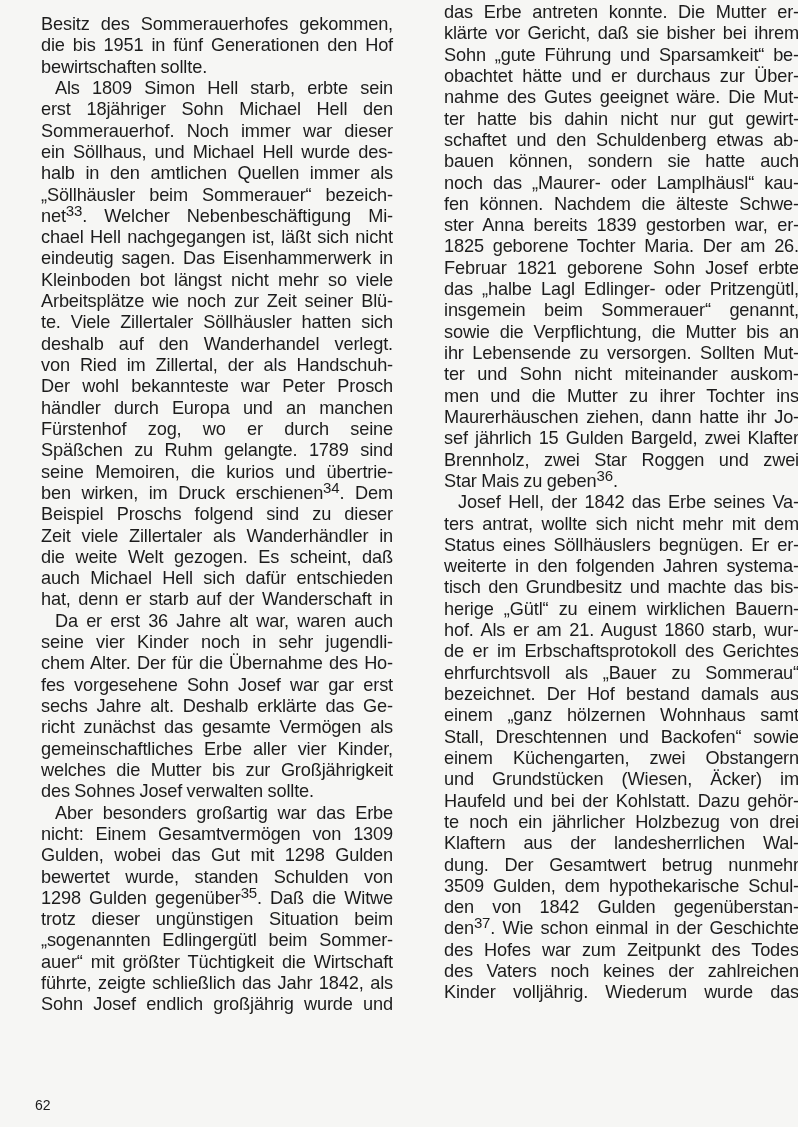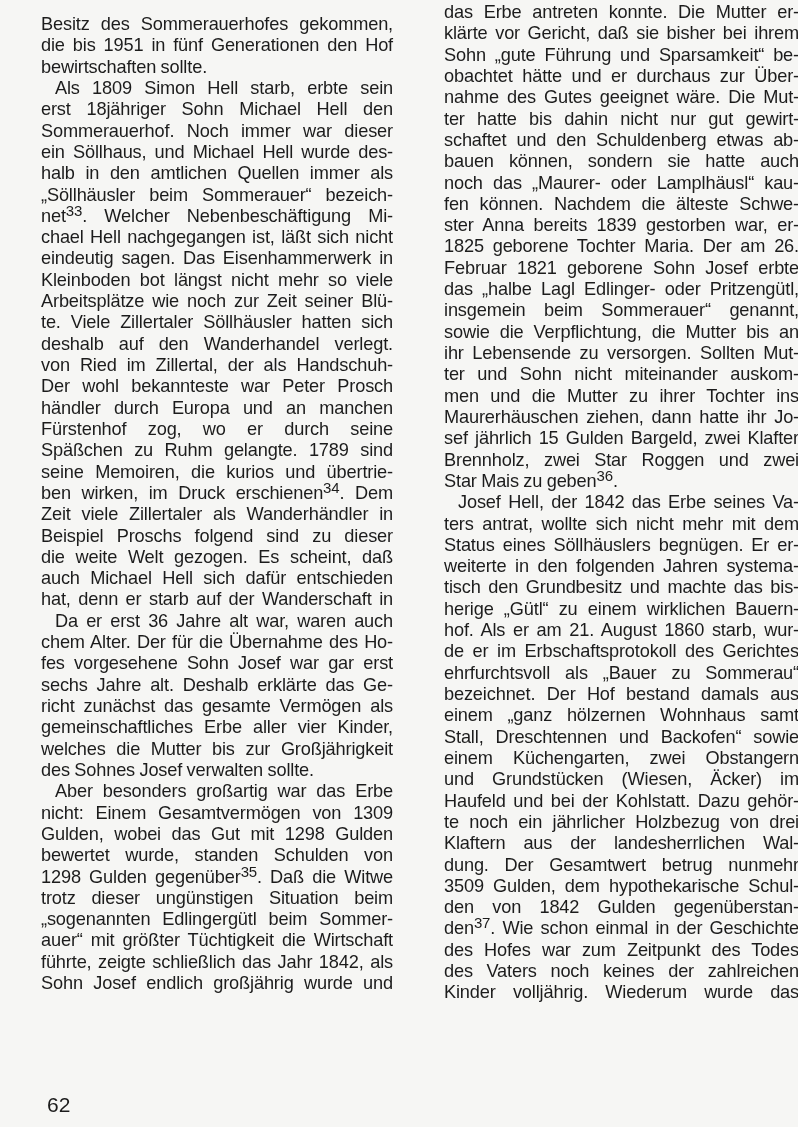--- a/index.html
+++ b/index.html
@@ -23,22 +23,22 @@
     white-space: nowrap;
     text-align: justify;
     text-align-last: justify;
     letter-spacing: -0.15px;
     word-spacing: -0.5px;
   }
   .line.last { text-align-last: left; }
   .line.indent { padding-left: 14px; }
   sup { font-size: 15px; line-height: 0; vertical-align: 6px; }
   #page-number {
-    position: absolute; left: 47px; top: 1094px;
-    font-size: 21px; line-height: 22px;
+    position: absolute; left: 35px; top: 1094px;
+    font-size: 14px; line-height: 22px;
   }
 </style>
 </head>
 <body>
 
 <div class="column" id="col-left">
     <div class="line"><span>Besitz des Sommerauerhofes gekommen,</span></div>
     <div class="line"><span>die bis 1951 in fünf Generationen den Hof</span></div>
     <div class="line last"><span>bewirtschaften sollte.</span></div>
     <div class="line indent"><span>Als 1809 Simon Hell starb, erbte sein</span></div>
@@ -54,26 +54,27 @@
     <div class="line"><span>Arbeitsplätze wie noch zur Zeit seiner Blü-</span></div>
     <div class="line"><span>te. Viele Zillertaler Söllhäusler hatten sich</span></div>
     <div class="line"><span>deshalb auf den Wanderhandel verlegt.</span></div>
     <div class="line"><span>von Ried im Zillertal, der als Handschuh-</span></div>
     <div class="line"><span>Der wohl bekannteste war Peter Prosch</span></div>
     <div class="line"><span>händler durch Europa und an manchen</span></div>
     <div class="line"><span>Fürstenhof zog, wo er durch seine</span></div>
     <div class="line"><span>Späßchen zu Ruhm gelangte. 1789 sind</span></div>
     <div class="line"><span>seine Memoiren, die kurios und übertrie-</span></div>
     <div class="line"><span>ben wirken, im Druck erschienen</span><sup>34</sup><span>. Dem</span></div>
+    <div class="line"><span>Beispiel Proschs folgend sind zu dieser</span></div>
     <div class="line"><span>Zeit viele Zillertaler als Wanderhändler in</span></div>
-    <div class="line"><span>Beispiel Proschs folgend sind zu dieser</span></div>
     <div class="line"><span>die weite Welt gezogen. Es scheint, daß</span></div>
     <div class="line"><span>auch Michael Hell sich dafür entschieden</span></div>
     <div class="line"><span>hat, denn er starb auf der Wanderschaft in</span></div>
     <div class="line indent"><span>Da er erst 36 Jahre alt war, waren auch</span></div>
+    <div class="line"><span>seine vier Kinder noch in sehr jugendli-</span></div>
     <div class="line"><span>chem Alter. Der für die Übernahme des Ho-</span></div>
     <div class="line"><span>fes vorgesehene Sohn Josef war gar erst</span></div>
     <div class="line"><span>sechs Jahre alt. Deshalb erklärte das Ge-</span></div>
     <div class="line"><span>richt zunächst das gesamte Vermögen als</span></div>
     <div class="line"><span>gemeinschaftliches Erbe aller vier Kinder,</span></div>
     <div class="line"><span>welches die Mutter bis zur Großjährigkeit</span></div>
     <div class="line last"><span>des Sohnes Josef verwalten sollte.</span></div>
     <div class="line indent"><span>Aber besonders großartig war das Erbe</span></div>
     <div class="line"><span>nicht: Einem Gesamtvermögen von 1309</span></div>
     <div class="line"><span>Gulden, wobei das Gut mit 1298 Gulden</span></div>

